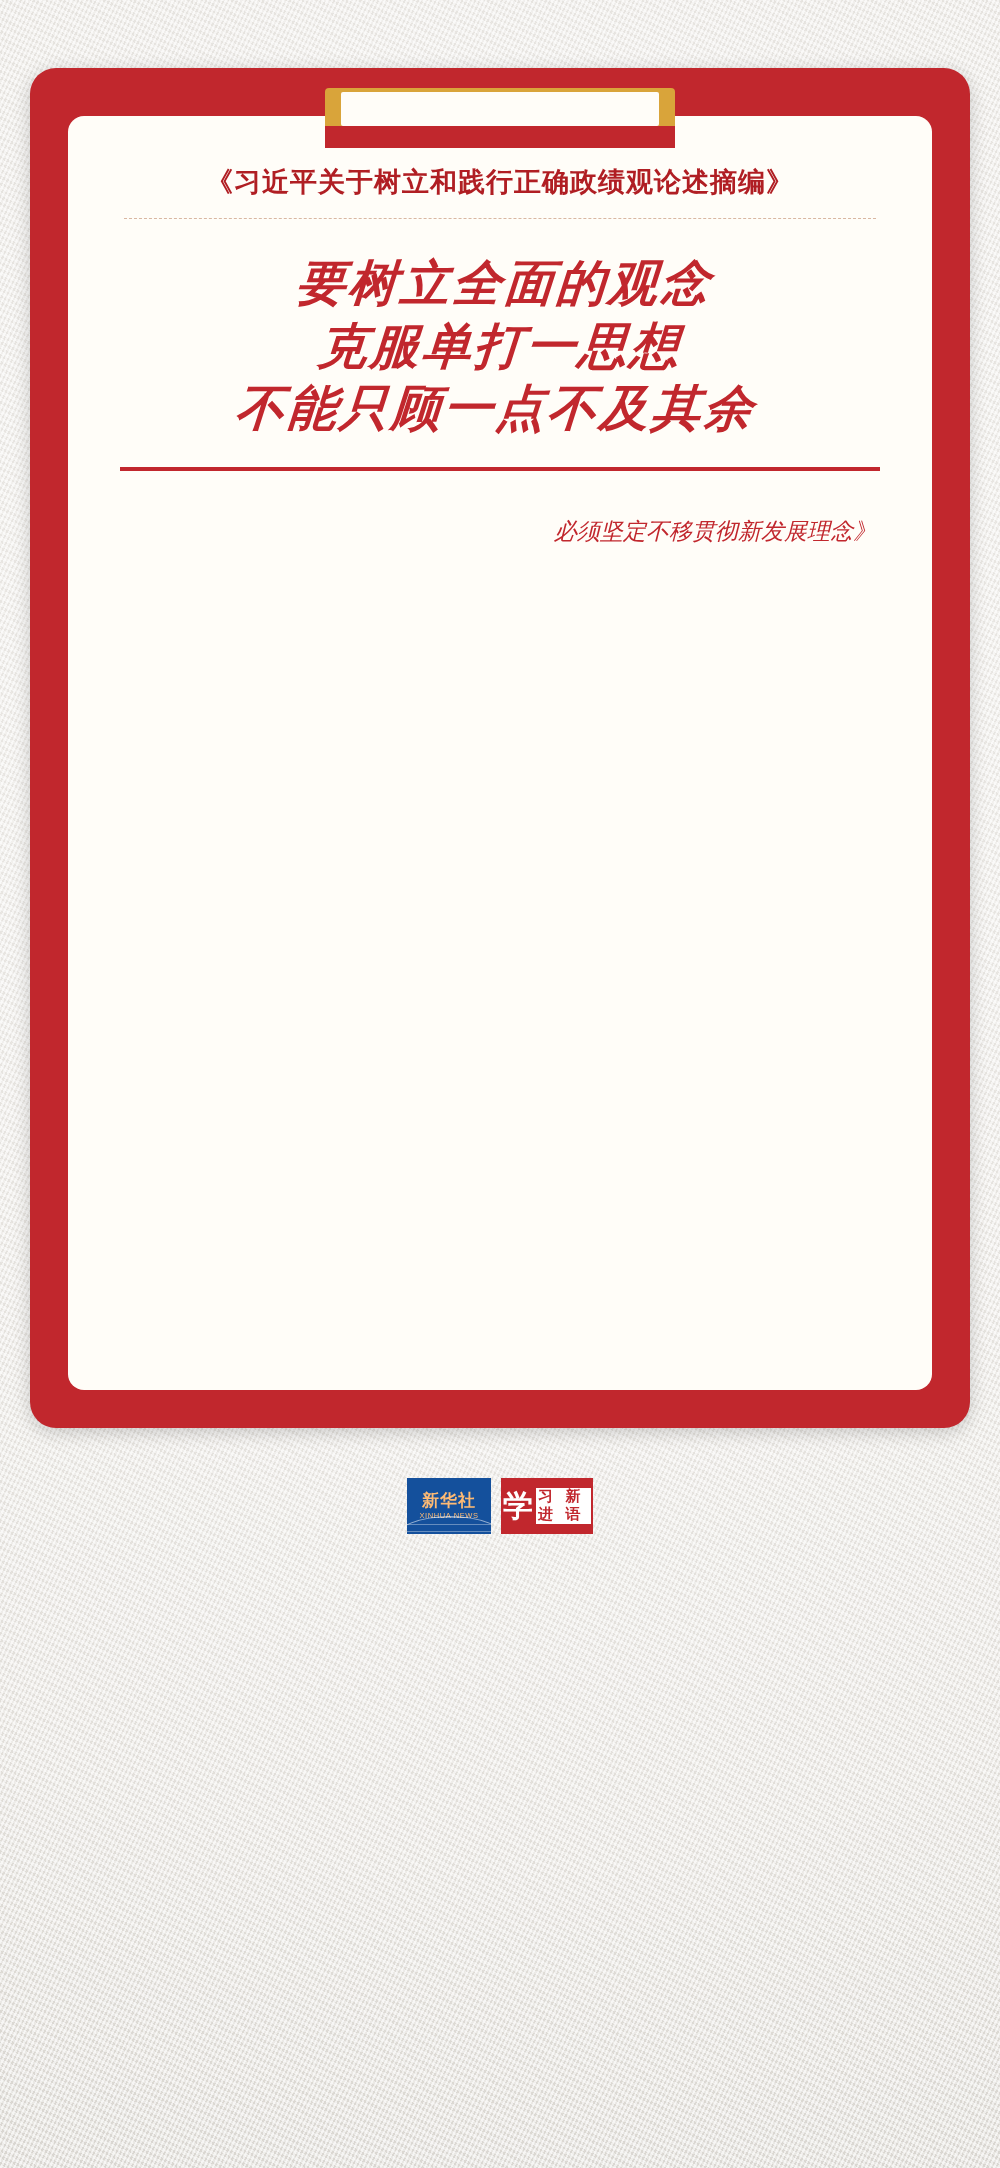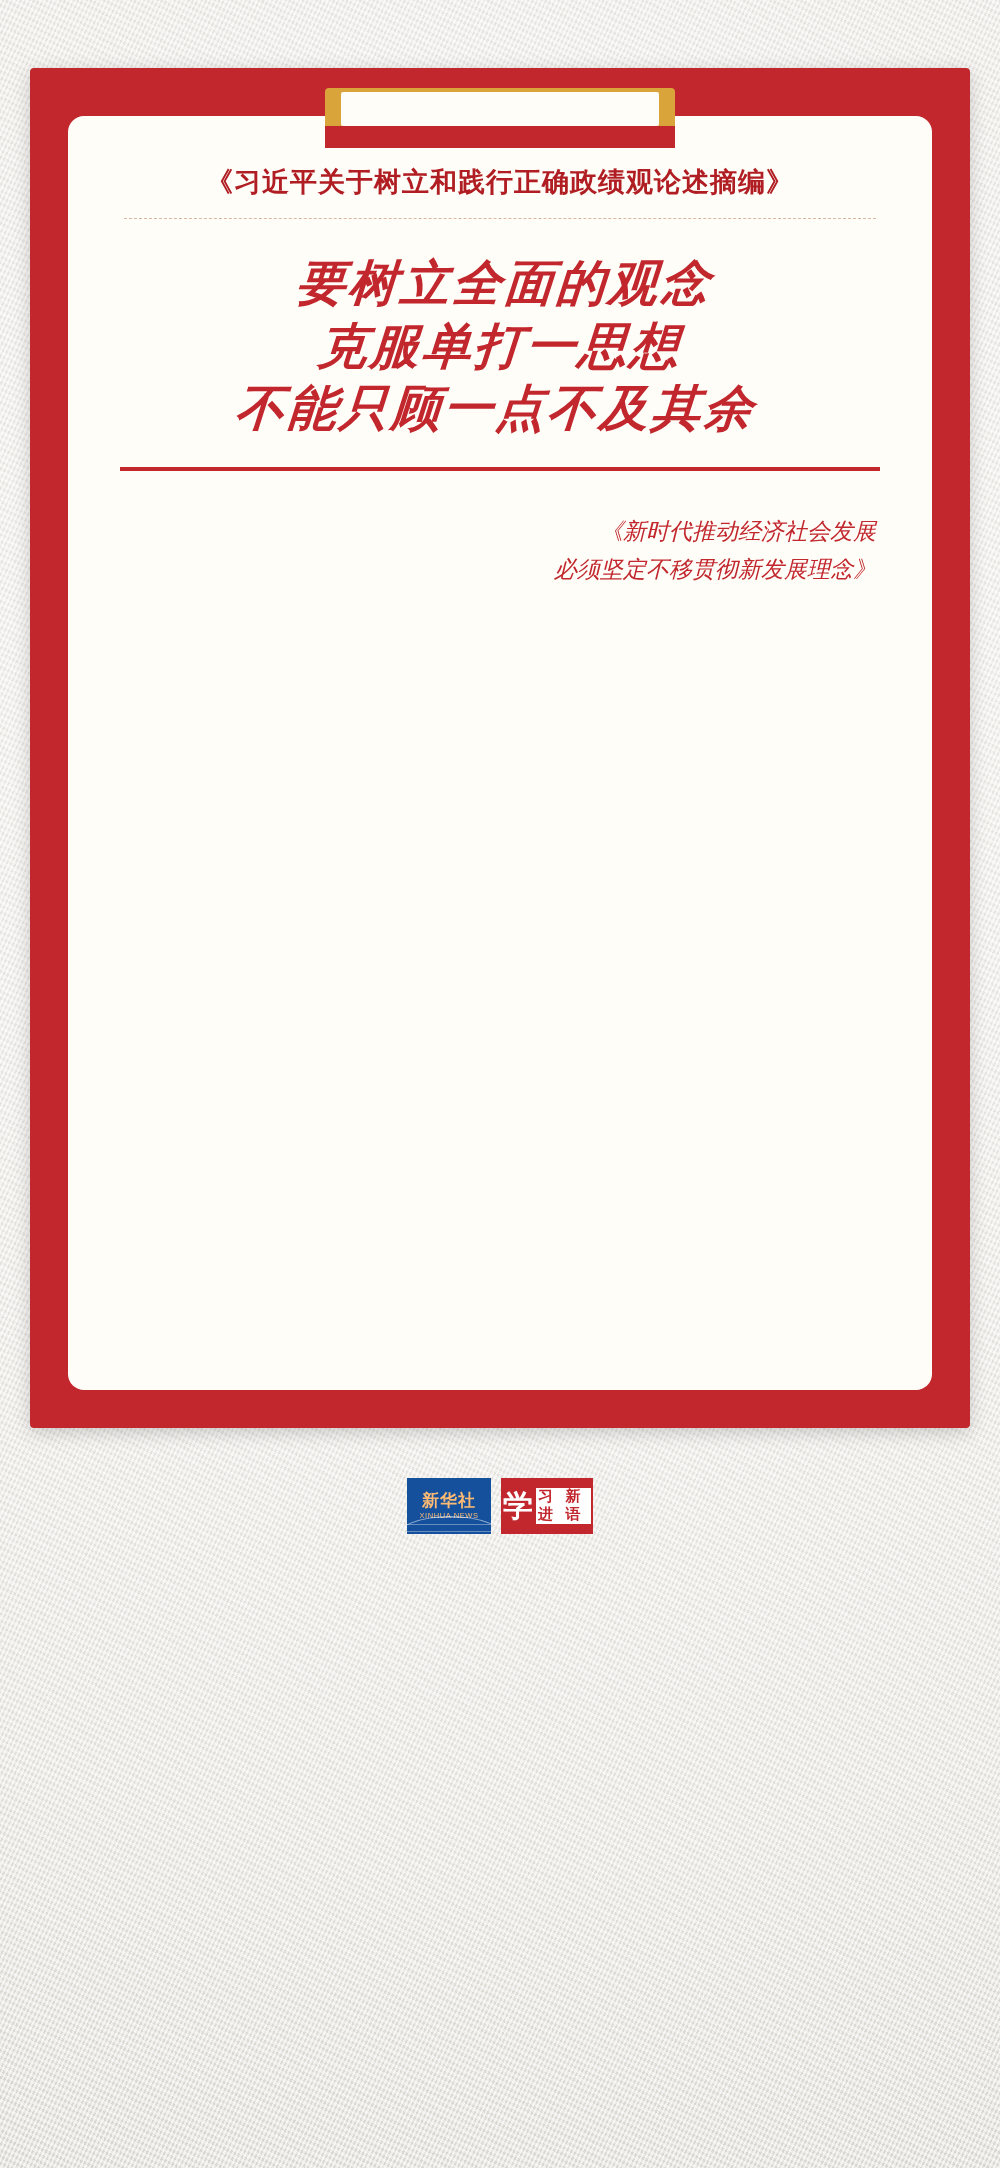--- a/index.html
+++ b/index.html
@@ -25,21 +25,21 @@
     z-index: 0;
   }
 
   .card {
     position: absolute;
     left: 30px;
     top: 68px;
     width: 940px;
     height: 1360px;
     background: #c1272d;
-    border-radius: 4px;
+    border-radius: 26px;
     box-shadow: 0 4px 18px rgba(0,0,0,0.18);
     z-index: 1;
   }
   .card-inner {
     position: absolute;
     left: 38px;
     top: 48px;
     right: 38px;
     bottom: 38px;
     background: #fffdf8;
@@ -249,21 +249,20 @@
     <div class="headline">
       <div>要树立全面的观念</div>
       <div>克服单打一思想</div>
       <div>不能只顾一点不及其余</div>
     </div>
 
     <div class="headline-rule"></div>
 
 
     <div class="source">
-      <div>《新时代推动经济社会发展</div>
       <div>必须坚定不移贯彻新发展理念》</div>
     </div>
 
   </div>
 </div>
 
 <div class="footer">
   <div class="logo-xinhua">
     <div class="globe"></div>
     <div class="cn">新华社</div>

